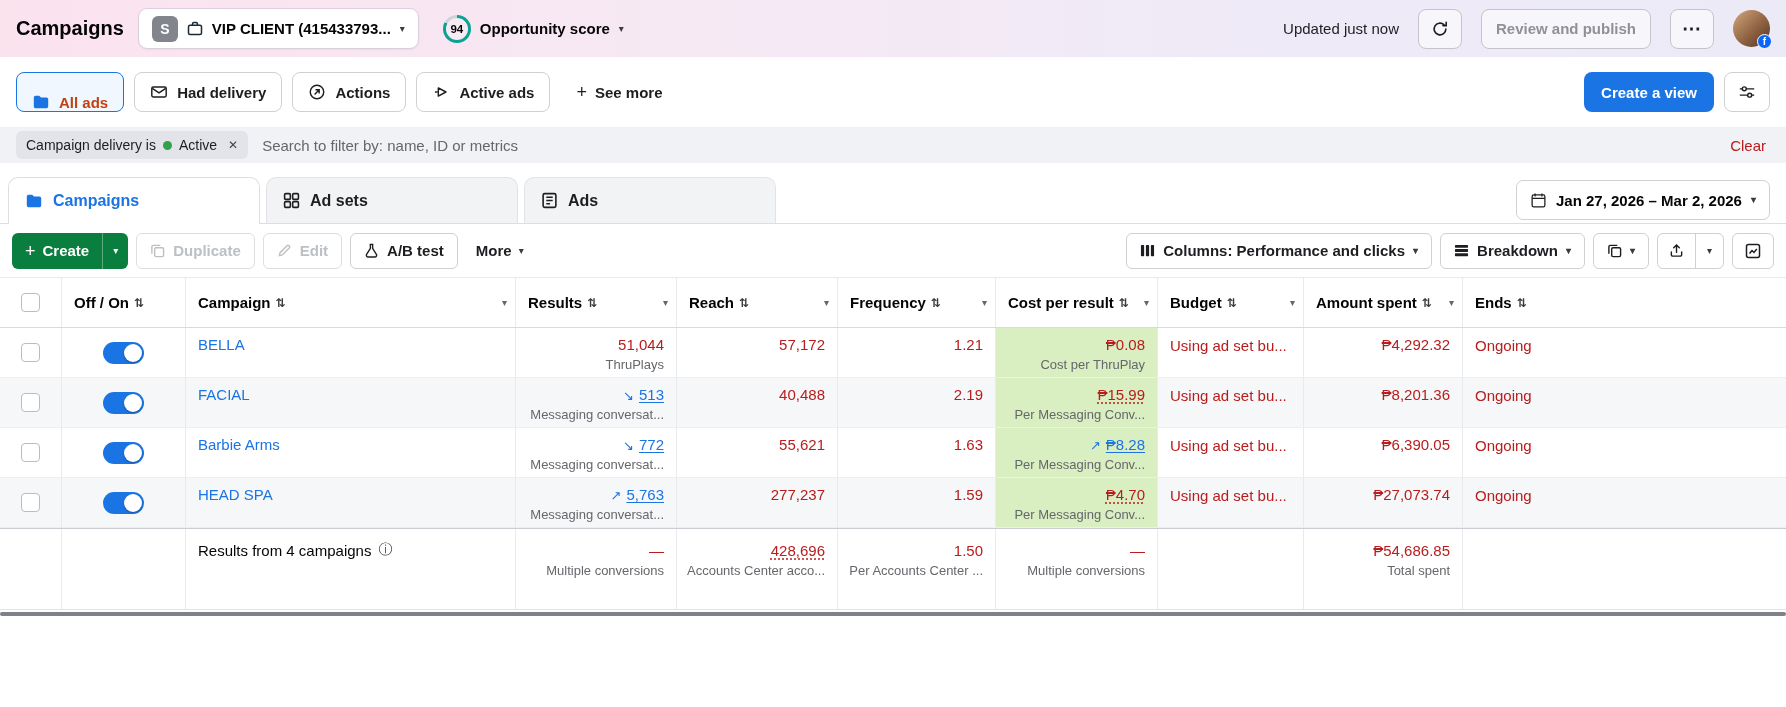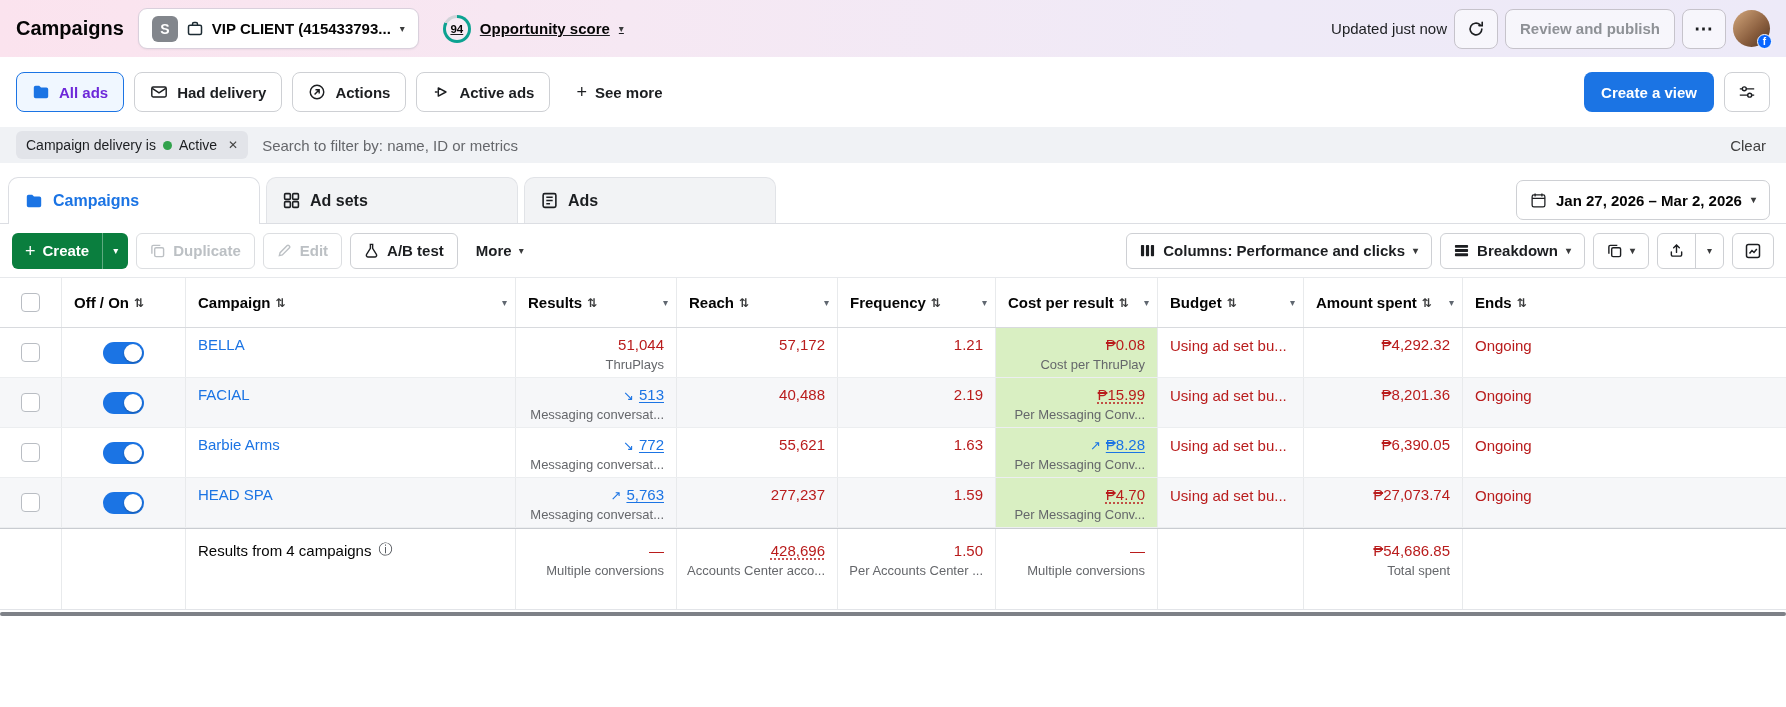--- a/index.html
+++ b/index.html
@@ -16,68 +16,68 @@
   .page-title { font-size:20px; font-weight:700; color:#050505; }
   .account-pill {
     display:flex; align-items:center; gap:9px; background:#fff;
     border:1px solid #d9d0dc; border-radius:9px; height:41px; padding:0 13px;
     box-shadow:0 1px 2px rgba(0,0,0,.05); cursor:pointer;
   }
   .s-tile { width:26px; height:26px; border-radius:6px; background:#82868c; color:#fff;
     font-size:14px; font-weight:700; display:grid; place-items:center; }
   .acct-name { font-weight:700; font-size:15px; color:#050505; }
   .caret { font-size:10px; color:#3a3b3c; line-height:1; }
-  .opp { display:flex; align-items:center; gap:9px; margin-left:10px; cursor:pointer;text-decoration:underline; }
+  .opp { display:flex; align-items:center; gap:9px; margin-left:10px; cursor:pointer; }
   .score-ring { width:28px; height:28px; border-radius:50%;
     background:conic-gradient(#0ca291 0 83%, #cfd3d8 0); display:grid; place-items:center; }
   .score-inner { width:22px; height:22px; border-radius:50%; background:#f6ebf4;
     display:grid; place-items:center; font-size:11.5px; font-weight:700; color:#050505; }
   .opp-label { font-weight:600; font-size:15px; color:#050505; }
-  .topbar-right { margin-left:auto; display:flex; align-items:center; gap:7px; }
+  .topbar-right { margin-left:auto; display:flex; align-items:center; gap:19px; }
   .updated { font-size:15px; color:#1c1e21; }
   .tb-btn { height:40px; min-width:44px; padding:0 14px; border:1px solid #c6c3cb;
     border-radius:8px; background:rgba(255,255,255,.55); display:inline-flex;
     align-items:center; justify-content:center; gap:8px; font-size:15px; font-weight:600;
     cursor:pointer; }
   .tb-btn.icon-only { padding:0; width:44px; }
   .tb-btn.disabled { color:#8e9196; }
   .dots { font-size:19px; color:#1c1e21; letter-spacing:1px; }
   .avatar-wrap { position:relative; width:37px; height:37px; cursor:pointer; }
   .avatar { width:37px; height:37px; border-radius:50%;
     background:linear-gradient(135deg,#c79b72 10%,#8a5e3e 60%,#4f3421 100%); }
   .fb-badge { position:absolute; right:-2px; bottom:-2px; width:15px; height:15px;
     border-radius:50%; background:#0866ff; color:#fff; font-size:10px; font-weight:700;
     display:grid; place-items:center; border:1.5px solid #fff; }
   
   .presets { height:70px; background:#fff; display:flex; align-items:center;
     gap:10px; padding:0 16px; }
   .preset-btn { height:40px; border:1px solid #ced0d4; border-radius:8px; background:#fff;
     display:inline-flex; align-items:center; gap:9px; padding:0 15px; font-weight:600;
     font-size:15px; color:#1c1e21; cursor:pointer; }
-  .preset-btn.active { color:#6d28d9; border-color:#1b74e4; background:#f0f7ff; }
+  .preset-btn.active { color:#c2410c; border-color:#1b74e4; background:#f0f7ff;align-items:flex-end; }
   .see-more { display:inline-flex; align-items:center; gap:8px; font-weight:600;
     font-size:15px; color:#1c1e21; margin-left:16px; cursor:pointer; }
   .plus-glyph { font-size:18px; font-weight:400; line-height:1; }
   .presets-right { margin-left:auto; display:flex; align-items:center; gap:10px;justify-content:flex-end; }
   .primary-btn { height:40px; background:#1b74e4; color:#fff; border:none; border-radius:8px;
     padding:0 17px; font-weight:600; font-size:15px; display:inline-flex; align-items:center;
     cursor:pointer; }
   .icon-btn40 { height:40px; width:46px; border:1px solid #ced0d4; border-radius:8px;
     background:#fff; display:grid; place-items:center; cursor:pointer; }
   
   .filterbar { height:36px; background:#f0f2f5; display:flex; align-items:center;
     gap:14px; padding:17px 16px; }
   .chip { background:#e2e4e9; border-radius:6px; height:28px; display:inline-flex;
     align-items:center; gap:7px; padding:0 10px; font-size:14px; color:#1c1e21; }
   .dot-green { width:9px; height:9px; border-radius:50%; background:#31a24c; display:inline-block; }
   .chip-x { font-size:12px; color:#444; cursor:pointer; padding-left:4px; }
   .filter-search { flex:1; border:none; background:transparent; outline:none;
     font-size:15px; color:#1c1e21; font-family:inherit; }
   .filter-search::placeholder { color:#65676b; }
-  .clear-link { font-size:15px; color:#404040; cursor:pointer; margin-right:4px; }
+  .clear-link { font-size:15px; color:#b91c1c; cursor:pointer; margin-right:4px; }
   
   .tabs-strip { height:46px; margin-top:14px; display:flex; align-items:flex-end;
     padding:0 0 0 8px; gap:6px; background:#fff; }
   .ltab { height:46px; width:252px; display:flex; align-items:center; gap:10px;
     padding:0 16px; border:1px solid #e1e3e7; border-bottom:none;
     border-radius:10px 10px 0 0; background:#f2f3f5; font-weight:700; font-size:16px;
     color:#1c1e21; cursor:pointer; position:relative; }
   .ltab.active { background:#fff; color:#1b74e4; border-color:#dcdee3; z-index:2;
     margin-bottom:-1px; height:47px; }
   .tabs-right { margin-left:auto; display:flex; align-items:center; padding-right:16px;

